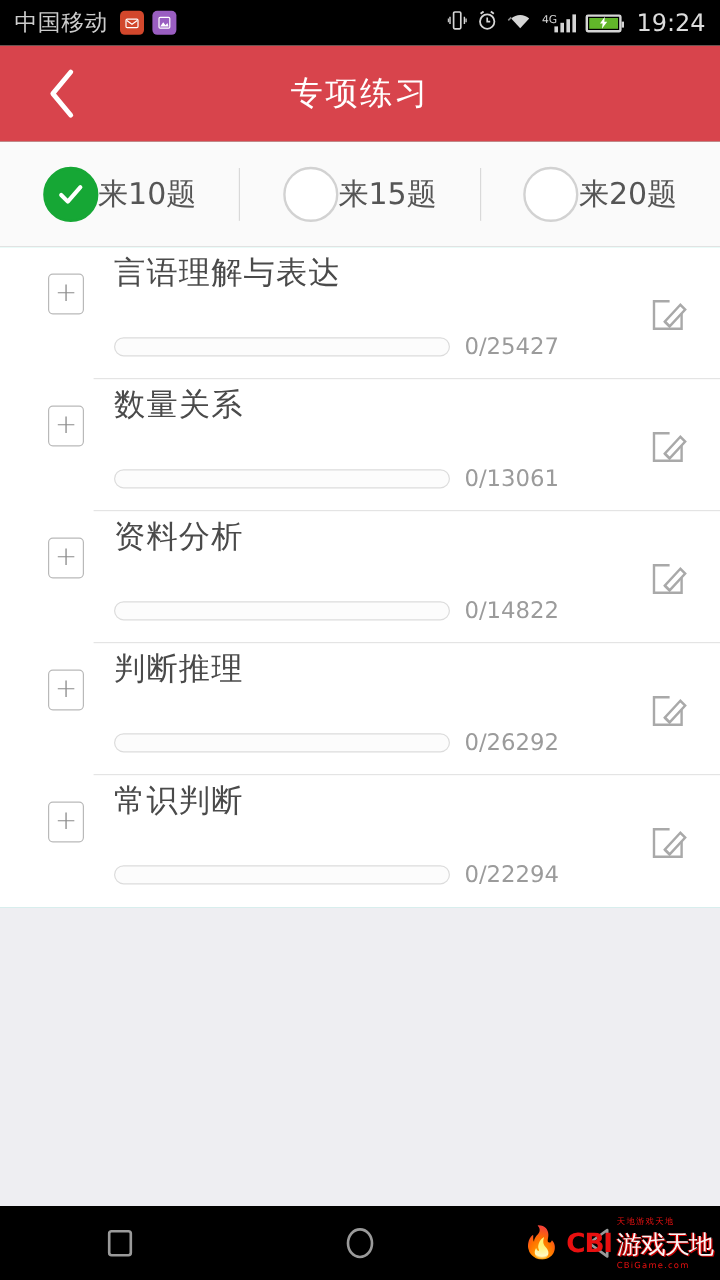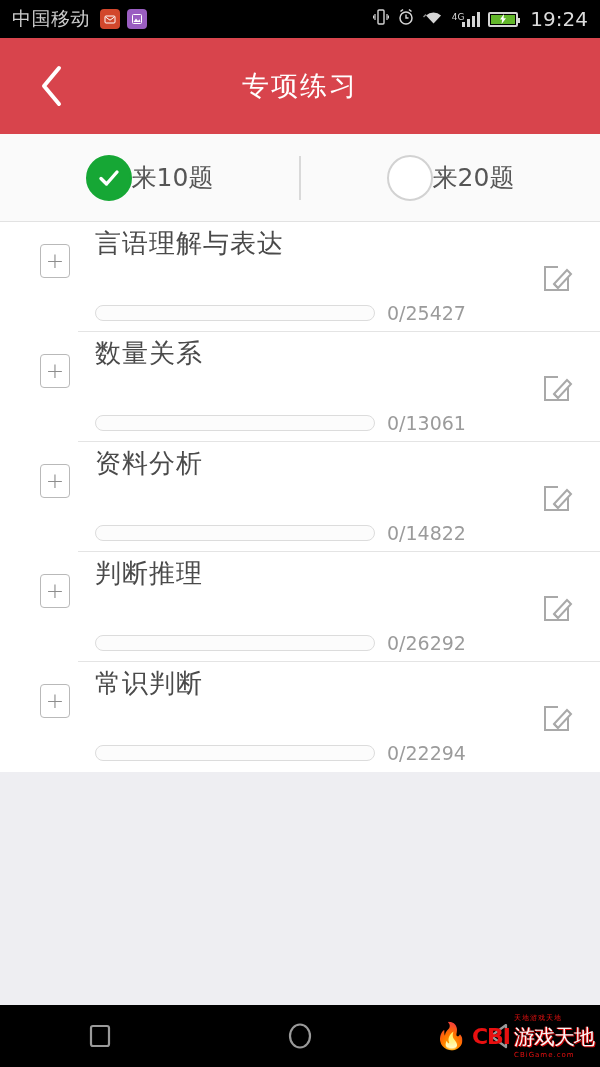--- a/index.html
+++ b/index.html
@@ -36,21 +36,21 @@
   .sig-wrap { display:flex; align-items:flex-start;text-align:right; }
   .batt { width:30px; height:15px; border:2px solid #d5d5d5; border-radius:2px;
           position:relative; display:flex; align-items:center; padding:1px; }
   .batt:after { content:""; position:absolute; right:-4px; top:4px; width:2px;
                 height:5px; background:#d5d5d5; }
   .batt-fill { background:#62b62a; width:100%; height:100%; position:relative; }
   .bolt { position:absolute; left:50%; top:50%; transform:translate(-50%,-50%); }
 
   
   .header {
-    height:96px; background:#d8444c; position:relative;
+    height:80px; background:#d8444c; position:relative;
     display:flex; align-items:center; justify-content:center;
   }
   .back-btn {
     position:absolute; left:24px; top:0; bottom:0; width:56px;
     display:flex; align-items:center; justify-content:center; cursor:pointer;
   }
   .header-title { color:#fff; font-size:27px; letter-spacing:2px; }
 
   
   .selector {
@@ -73,21 +73,21 @@
                   height:1px; background:#e4e4e4; }
   .row:last-child .divider { display:none; }
   .plus-box {
     position:absolute; left:40px; top:22px; width:30px; height:34px;
     border:1px solid #b9b9b9; border-radius:4px;
     display:flex; align-items:center; justify-content:center; cursor:pointer;
   }
   .plus-box span { color:#8d8d8d; font-size:22px; line-height:1; font-weight:300; }
   .row-title { position:absolute; left:95px; top:4px; font-size:26px;
                color:#4a4a4a; letter-spacing:1px; }
-  .bar-wrap { position:absolute; left:95px; top:80px;
+  .bar-wrap { position:absolute; left:95px; top:72px;
               display:flex; align-items:center; gap:12px;text-align:center; }
   .bar { width:280px; height:16px; border:1px solid #dcdcdc;
          border-radius:8px; background:#fcfcfc; overflow:hidden; }
   .bar-fill { height:100%; background:#16a735; }
   .bar-count { font-size:19px; color:#9b9b9b; }
   .edit-btn { position:absolute; right:18px; top:31px; width:50px; height:50px;
               display:flex; align-items:center; justify-content:center;
               cursor:pointer; }
 
   
@@ -185,20 +185,24 @@
   <div class="selector">
     <div class="opt">
       <span class="radio checked" style="background: rgb(22, 167, 53); border-color: rgb(22, 167, 53);">
         <svg width="26" height="26" viewBox="0 0 26 26">
             <path d="M5 13.5 L10.5 19 L21 7" fill="none" stroke="#fff" stroke-width="3.4" stroke-linecap="round" stroke-linejoin="round"></path>
           </svg>
       </span>
       <span class="opt-label">来10题</span>
     </div>
     <div class="vdiv"></div>
+    <div class="opt">
+      <span class="radio"></span>
+      <span class="opt-label">来15题</span>
+    </div>
     <div class="vdiv"></div>
     <div class="opt">
       <span class="radio"></span>
       <span class="opt-label">来20题</span>
     </div>
   </div>
 
   <div class="list">
 
     <div class="row">

